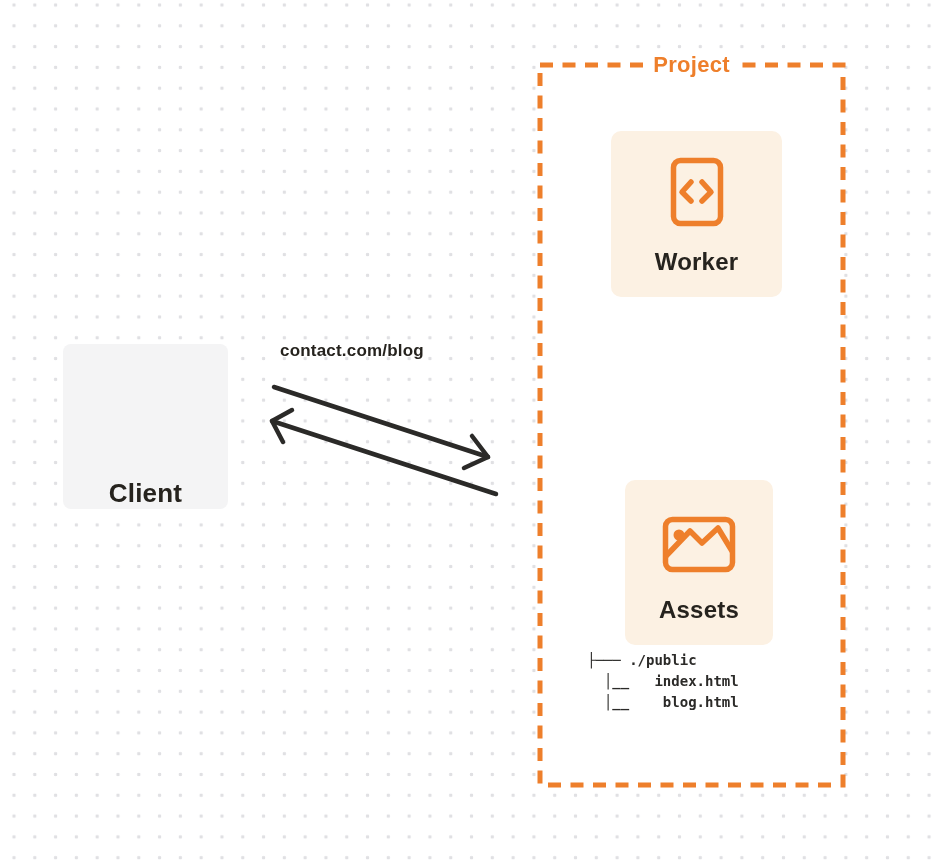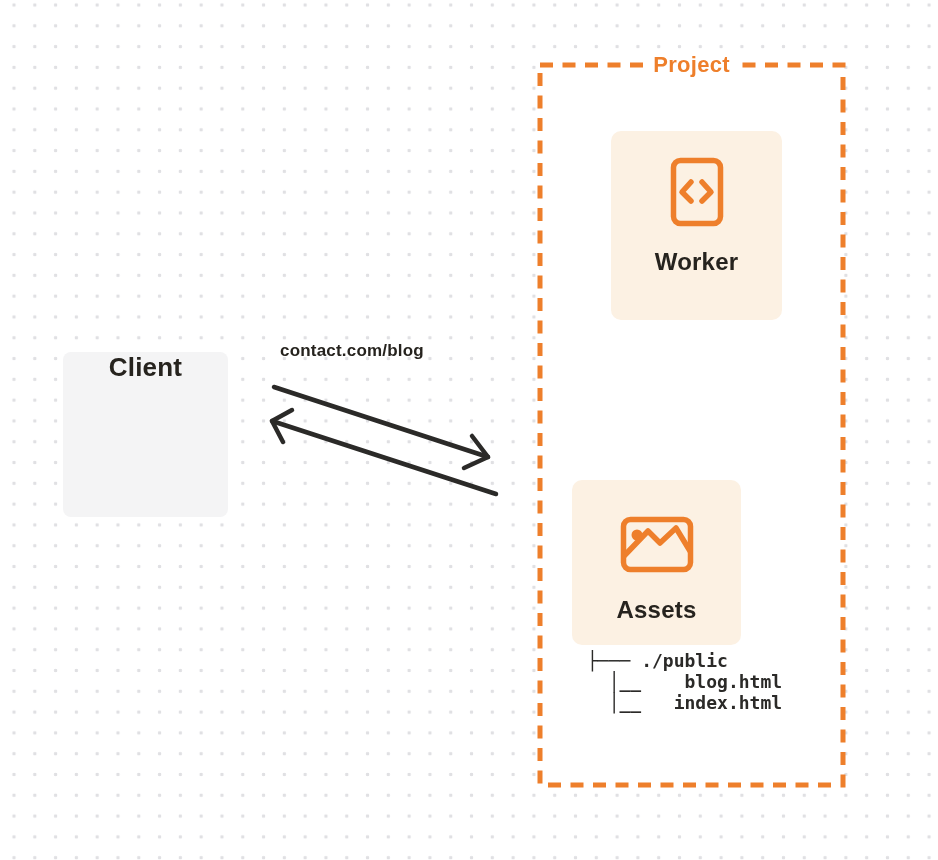--- a/index.html
+++ b/index.html
@@ -22,23 +22,23 @@
     position:relative;
     width:938px;height:860px;
     background-color:#ffffff;
     background-image:radial-gradient(circle, var(--dot) 1.8px, transparent 2px);
     background-size:20.8px 20.8px;
     background-position:3.6px -5.4px;
   }
 
   
   .client-box{
-    position:absolute;left:63px;top:352px;width:165px;height:165px;
+    position:absolute;left:63px;top:344px;width:165px;height:165px;
     background:var(--client-gray);border-radius:8px;
-    display:flex;align-items:flex-start;justify-content:center;
+    display:flex;align-items:flex-end;justify-content:center;
   }
   .client-box .label{
     font-size:26px;font-weight:700;color:var(--ink);letter-spacing:.2px;
   }
 
   
   .request-label{
     position:absolute;left:280px;top:341px;
     font-size:17px;font-weight:700;color:var(--ink);letter-spacing:.2px;
     white-space:nowrap;
@@ -72,40 +72,40 @@
     display:inline-block;background:var(--panel);
     padding:0 9px;line-height:26px;
     font-size:22px;font-weight:700;color:var(--orange);letter-spacing:.3px;
   }
 
   
   .card{
     position:absolute;background:var(--card-cream);border-radius:10px;
     display:flex;flex-direction:column;align-items:center;
   }
-  .card-worker{left:611px;top:131px;width:171px;height:189px;}
-  .card-assets{left:572px;top:480px;width:169px;height:165px;}
+  .card-worker{left:611px;top:131px;width:171px;height:166px;}
+  .card-assets{left:625px;top:480px;width:148px;height:165px;}
   .card .card-label{
     font-size:24px;font-weight:700;color:var(--ink);letter-spacing:.2px;
   }
   .card-worker .icon-svg{margin-top:26px;}
   .card-worker .card-label{margin-top:21px;}
   .card-assets .icon-svg{margin-top:36px;}
   .card-assets .card-label{margin-top:23px;}
   .icon-stroke{
     stroke:var(--orange);fill:none;stroke-width:5.5;
     stroke-linecap:round;stroke-linejoin:round;
   }
   .icon-fill{fill:var(--orange);}
 
   
   .file-tree{
     position:absolute;left:587px;top:650px;
     font-family:"DejaVu Sans Mono", monospace;
-    font-size:18px;font-weight:700;line-height:21px;
+    font-size:14px;font-weight:700;line-height:21px;
     color:var(--arrow);
   }
   .tree-line{white-space:pre;}
 </style>
 </head>
 <body>
 
 <div id="canvas">
 
   <div class="client-box">
@@ -145,17 +145,17 @@
     <svg class="icon-svg" width="74" height="57" viewBox="0 0 74 57" xmlns="http://www.w3.org/2000/svg" aria-hidden="true">
       <rect class="icon-stroke" x="3.5" y="3.5" width="67" height="50" rx="7"></rect>
       <circle class="icon-fill" cx="17" cy="19" r="5.5"></circle>
       <path class="icon-stroke" d="M4,40 L28,15 L40,27 L56,12 L70,35"></path>
     </svg>
     <div class="card-label">Assets</div>
   </div>
 
   <div class="file-tree">
     <div class="tree-line">├─── ./public</div>
+    <div class="tree-line">  │__   index.html</div>
     <div class="tree-line">  │__    blog.html</div>
-    <div class="tree-line">  │__   index.html</div>
   </div>
 
 </div>
 
 </body></html>

